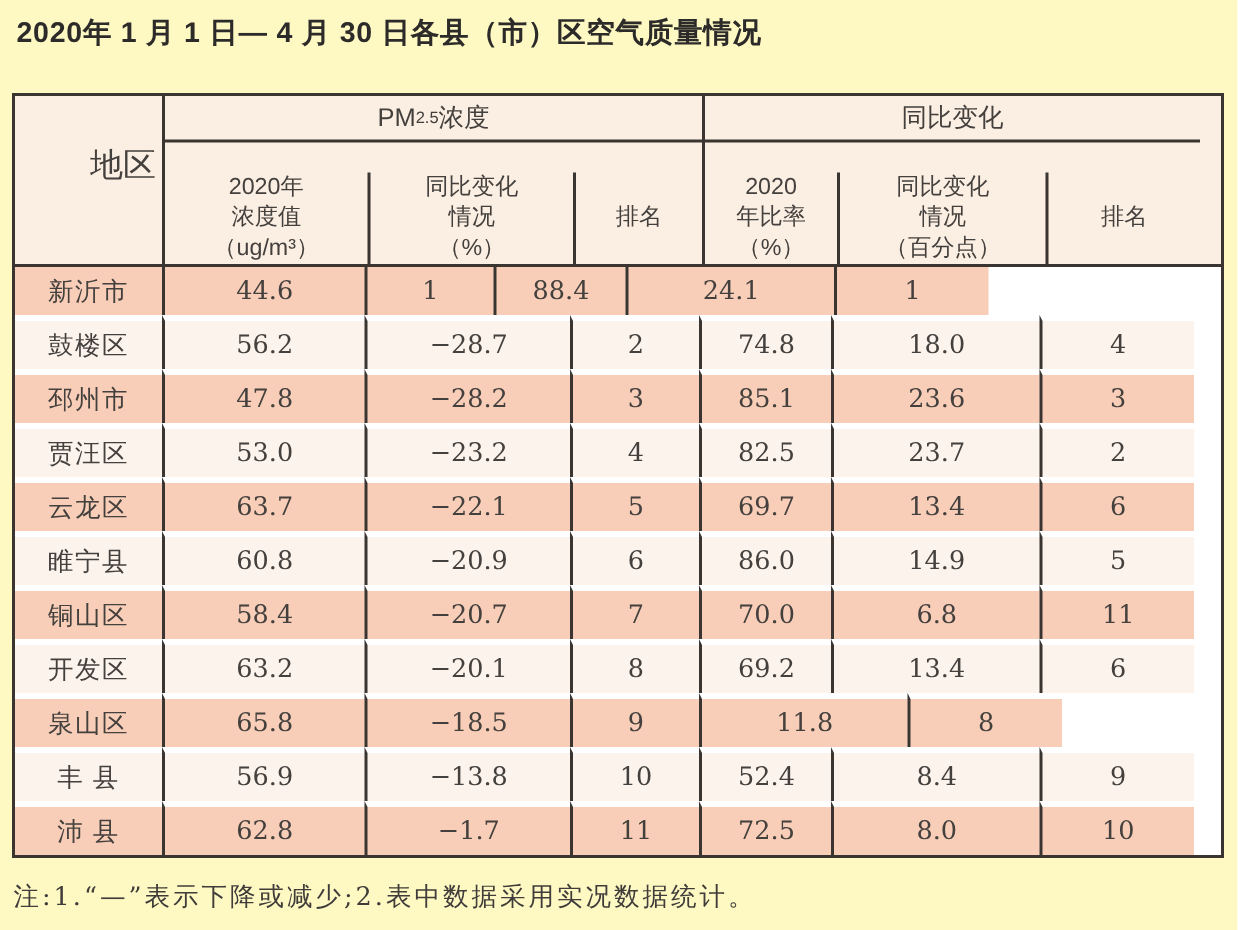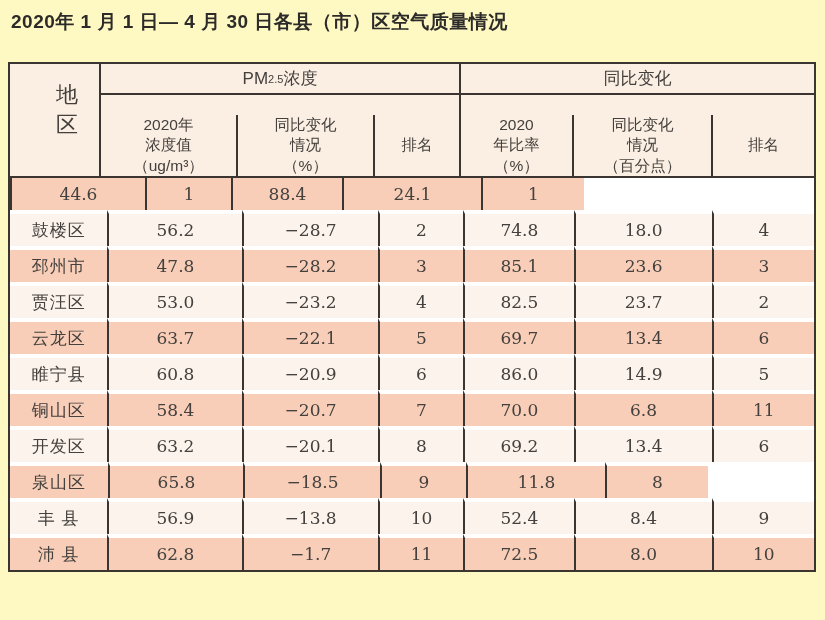--- a/index.html
+++ b/index.html
@@ -58,21 +58,21 @@
     text-align:center;
     font-size:15.5px;line-height:1.32;
     white-space:pre-line;
     margin-top:20px;
   }
   .bl{border-left:2px solid var(--grid-line);}
   .w-region{width:98px;}
   .w-val{width:135px;}
   .w-chg{width:137px;}
   .w-rank1{width:86px;}
-  .w-ratio{width:111px;}
+  .w-ratio{width:88px;}
   .w-gchg{width:139px;}
   .w-rank2{width:103px;}
   .tbody{background:#ffffff;}
   .row{display:flex;height:36px;}
   .row:first-child{height:32px;}
   .row .cell{
     display:flex;align-items:center;justify-content:center;
     color:var(--text);
   }
   .row + .row .cell{border-top:4px solid #ffffff;}
@@ -131,20 +131,21 @@
           <div class="sub w-gchg bl">同比变化
 情况
 （百分点）</div>
           <div class="sub w-rank2 bl">排名</div>
         </div>
       </div>
     </div>
 
     <div class="tbody" id="tbody">
   <div class="row odd">
+    <div class="cell w-region region">新沂市</div>
     <div class="cell w-val num bl">44.6</div>
     <div class="cell w-rank1 num bl">1</div>
     <div class="cell w-ratio num bl">88.4</div>
     <div class="cell w-gchg num bl">24.1</div>
     <div class="cell w-rank2 num bl">1</div>
   </div>
 
   <div class="row even">
     <div class="cell w-region region">鼓楼区</div>
     <div class="cell w-val num bl">56.2</div>
@@ -239,13 +240,14 @@
     <div class="cell w-val num bl">62.8</div>
     <div class="cell w-chg num bl">−1.7</div>
     <div class="cell w-rank1 num bl">11</div>
     <div class="cell w-ratio num bl">72.5</div>
     <div class="cell w-gchg num bl">8.0</div>
     <div class="cell w-rank2 num bl">10</div>
   </div>
 </div>
   </div>
 
+  <p class="note">注:1.“—”表示下降或减少;2.表中数据采用实况数据统计。</p>
 </div>
 
 </body></html>

